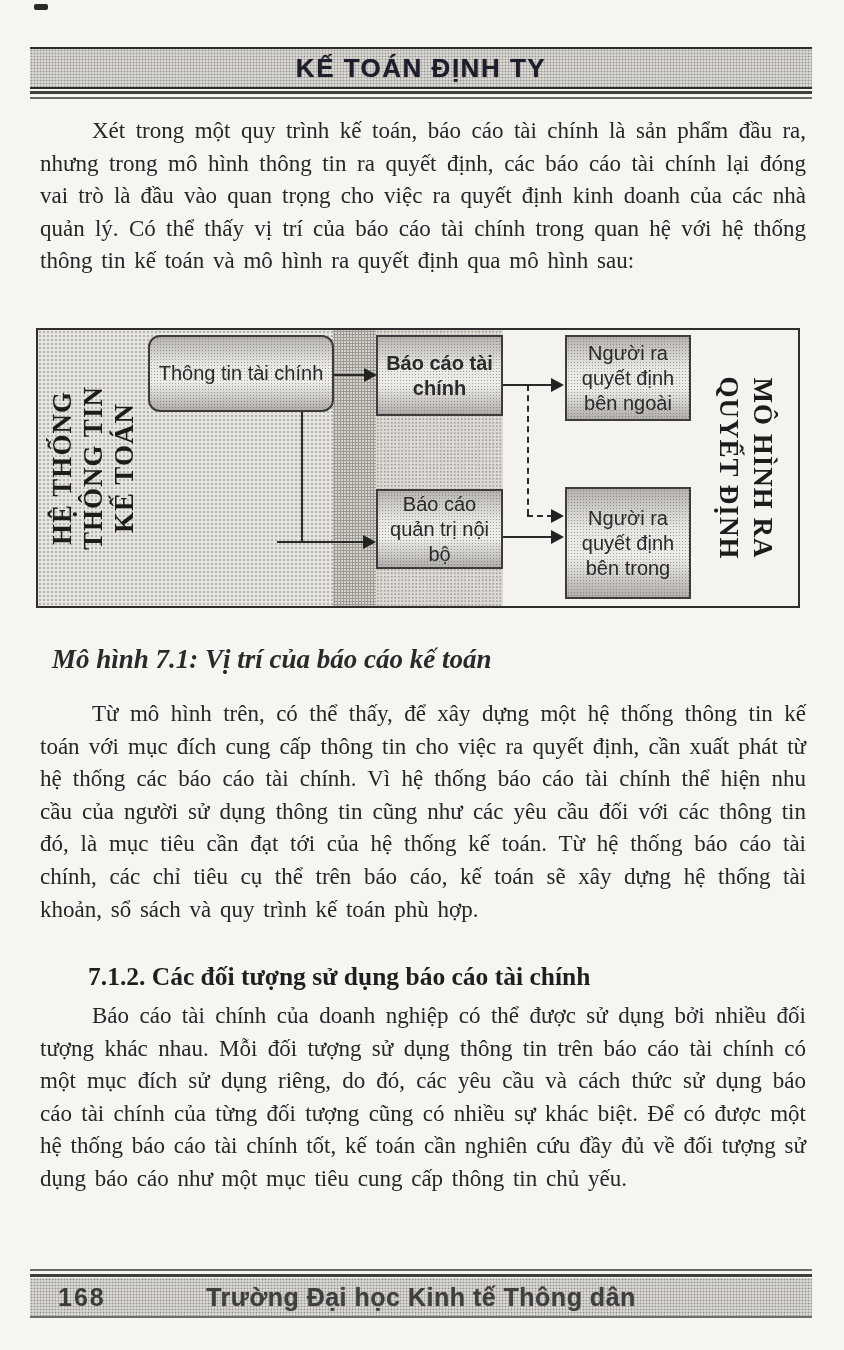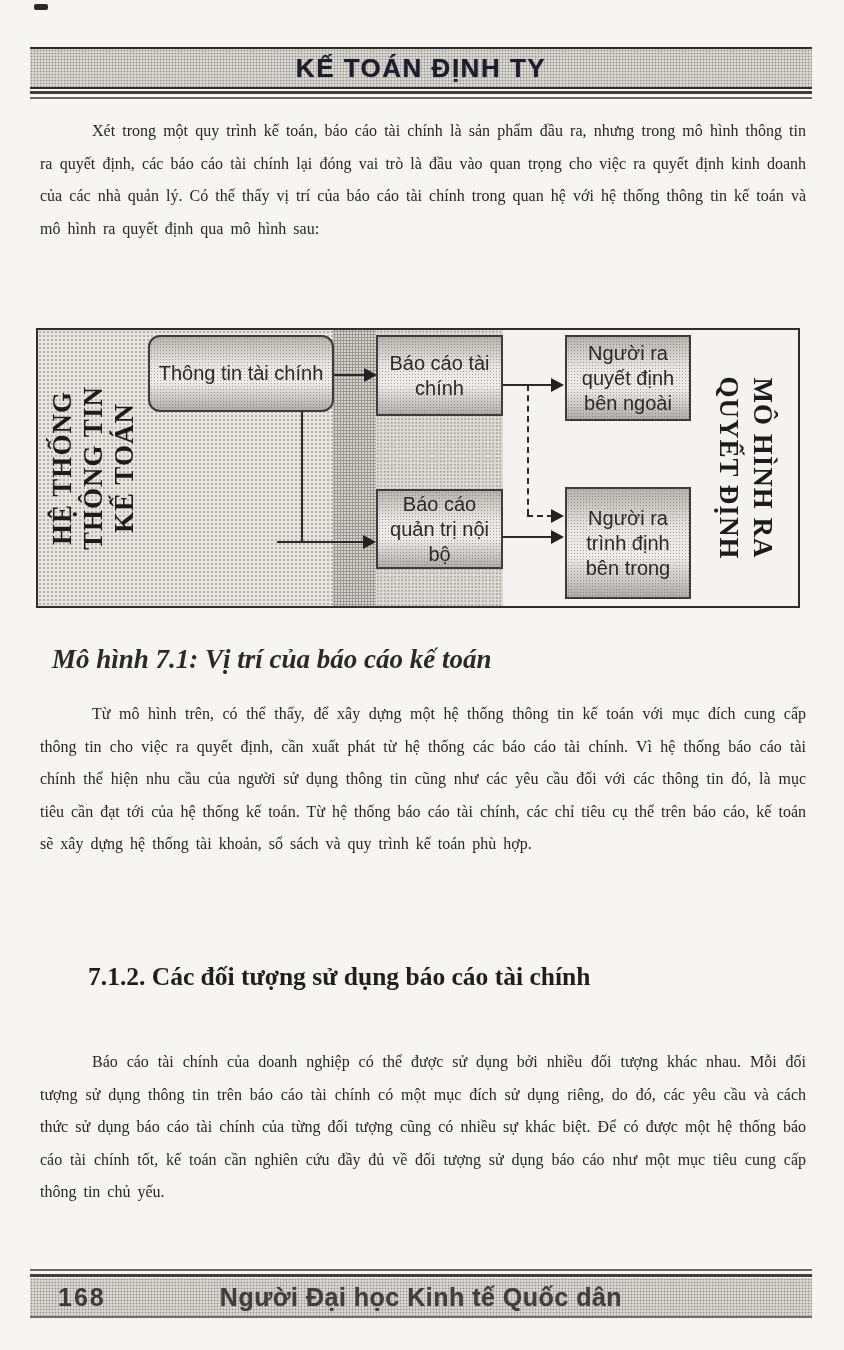--- a/index.html
+++ b/index.html
@@ -45,26 +45,26 @@
   }
   .institution{
     position:absolute;left:0;right:0;text-align:center;
     font-family:"Liberation Sans","DejaVu Sans",sans-serif;
     font-weight:700;font-size:25px;color:#3f3f3f;letter-spacing:0.5px;
     text-shadow:0 0 1px #777;
   }
   
   .body-par{
     position:absolute;left:40px;width:766px;
-    font-size:16px;line-height:32.6px;text-align:justify;
+    font-size:23px;line-height:32.6px;text-align:justify;
     text-indent:52px;word-spacing:3px;margin:0;
   }
   .par1{top:115px;}
   .par2{top:698px;}
-  .par3{top:1046px;}
+  .par3{top:1000px;}
   .caption{
     position:absolute;left:40px;top:632px;width:766px;margin:12px;
     text-align:left;font-size:27px;font-weight:700;font-style:italic;
     color:#2a2a2a;
   }
   .section-heading{
     position:absolute;left:40px;top:962px;width:766px;margin:0;
     padding-left:48px;font-size:25.5px;font-weight:700;color:#1f1f1f;
   }
   
@@ -98,21 +98,21 @@
       radial-gradient(rgba(92,90,86,0.5) 0.8px, transparent 1px),
       linear-gradient(180deg,#b7b4b0 0%,#e9e7e3 38%,#efede9 62%,#b0adaa 100%);
     background-size:3px 3px,100% 100%;
     display:flex;align-items:center;justify-content:center;
     text-align:center;
     font-family:"Liberation Sans","DejaVu Sans",sans-serif;
     font-size:20px;line-height:25px;color:#2a2a2a;padding:2px;
   }
   .b1{left:110px;top:5px;width:186px;height:77px;border-radius:12px;}
   .b2{left:112px;top:160px;width:127px;height:108px;}
-  .b3{left:338px;top:5px;width:127px;height:81px;}
+  .b3{left:338px;top:5px;width:127px;height:81px;font-weight:bold;}
   .b4{left:338px;top:159px;width:127px;height:80px;}
   .b5{left:527px;top:5px;width:126px;height:86px;}
   .b6{left:527px;top:157px;width:126px;height:112px;}
   .vlabel{
     position:absolute;display:flex;align-items:center;justify-content:center;
     font-weight:700;color:#1c1c1c;text-align:center;
     font-size:27px;line-height:31px;letter-spacing:1px;
   }
   .vlabel-left{left:-30px;top:88px;width:170px;height:100px;transform:rotate(-90deg);}
   .vlabel-right{left:578px;top:102px;width:260px;height:72px;transform:rotate(90deg);line-height:34px;}
@@ -146,21 +146,21 @@
     <div class="zone zone-strip-dark"></div>
     <div class="zone zone-mid"></div>
 
     <div class="vlabel vlabel-left">HỆ THỐNG THÔNG TIN KẾ TOÁN</div>
     <div class="vlabel vlabel-right">MÔ HÌNH RA QUYẾT ĐỊNH</div>
 
     <div class="dbox b1">Thông tin tài chính</div>
     <div class="dbox b3">Báo cáo tài chính</div>
     <div class="dbox b4">Báo cáo quản trị nội bộ</div>
     <div class="dbox b5">Người ra quyết định bên ngoài</div>
-    <div class="dbox b6">Người ra trình định bên trong</div>
+    <div class="dbox b6">Người ra quyết định bên trong</div>
 
     <div class="hline" style="left:296px;top:44px;width:32px;"></div>
     <div class="ahead" style="left:326px;top:38px;"></div>
 
     <div class="vline" style="left:263px;top:82px;height:130px;"></div>
 
     <div class="hline" style="left:239px;top:211px;width:88px;"></div>
     <div class="ahead" style="left:325px;top:205px;"></div>
 
     <div class="hline" style="left:465px;top:54px;width:50px;"></div>
@@ -178,16 +178,16 @@
 
   <p class="body-par par2">Từ mô hình trên, có thể thấy, để xây dựng một hệ thống thông tin kế toán với mục đích cung cấp thông tin cho việc ra quyết định, cần xuất phát từ hệ thống các báo cáo tài chính. Vì hệ thống báo cáo tài chính thể hiện nhu cầu của người sử dụng thông tin cũng như các yêu cầu đối với các thông tin đó, là mục tiêu cần đạt tới của hệ thống kế toán. Từ hệ thống báo cáo tài chính, các chỉ tiêu cụ thể trên báo cáo, kế toán sẽ xây dựng hệ thống tài khoản, sổ sách và quy trình kế toán phù hợp.</p>
 
   <h3 class="section-heading">7.1.2. Các đối tượng sử dụng báo cáo tài chính</h3>
 
   <p class="body-par par3">Báo cáo tài chính của doanh nghiệp có thể được sử dụng bởi nhiều đối tượng khác nhau. Mỗi đối tượng sử dụng thông tin trên báo cáo tài chính có một mục đích sử dụng riêng, do đó, các yêu cầu và cách thức sử dụng báo cáo tài chính của từng đối tượng cũng có nhiều sự khác biệt. Để có được một hệ thống báo cáo tài chính tốt, kế toán cần nghiên cứu đầy đủ về đối tượng sử dụng báo cáo như một mục tiêu cung cấp thông tin chủ yếu.</p>
 
   <div class="rule-double rule-footer"></div>
   <div class="footer-bar halftone">
     <span class="page-num">168</span>
-    <span class="institution">Người Đại học Kinh tế Quốc dân</span>
+    <span class="institution">Trường Đại học Kinh tế Thông dân</span>
   </div>
 
 </div>
 
 </body></html>

